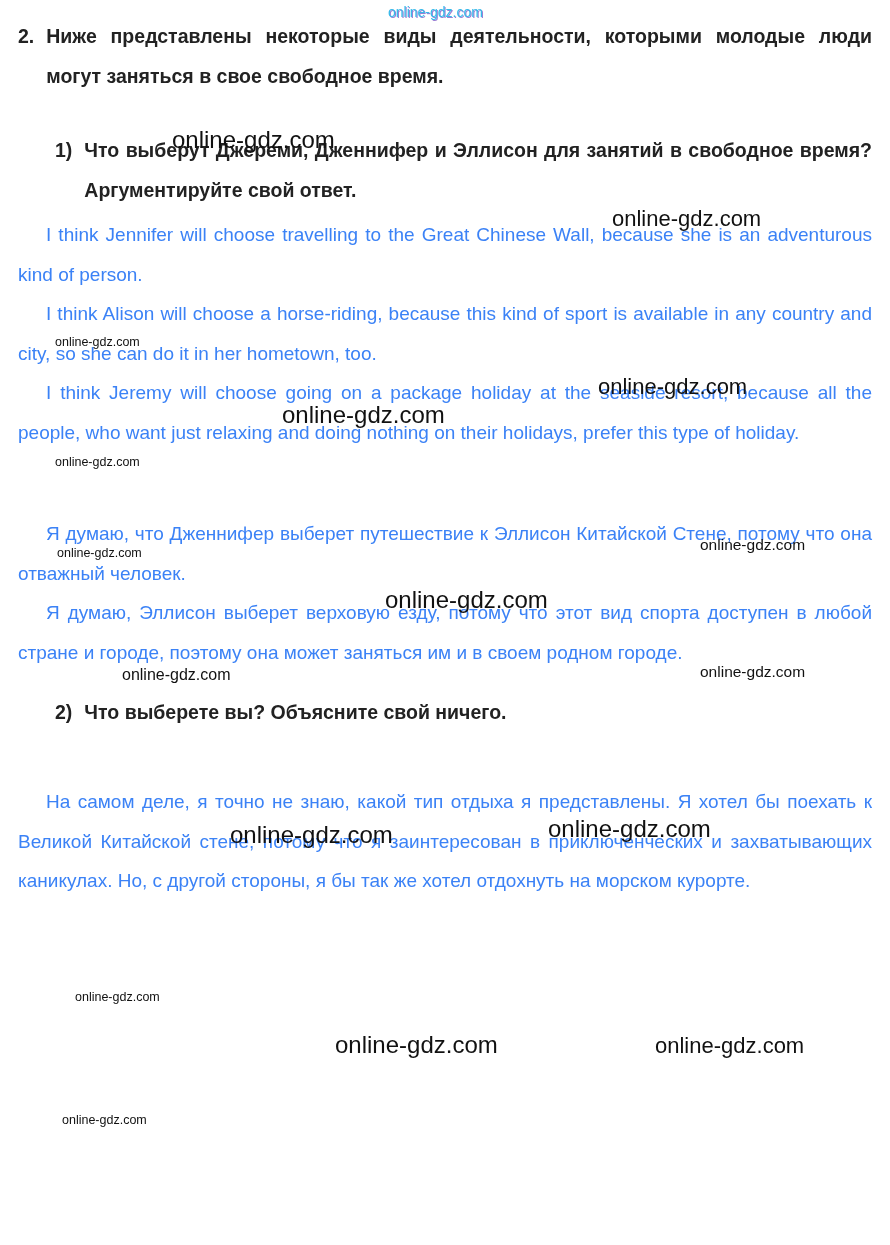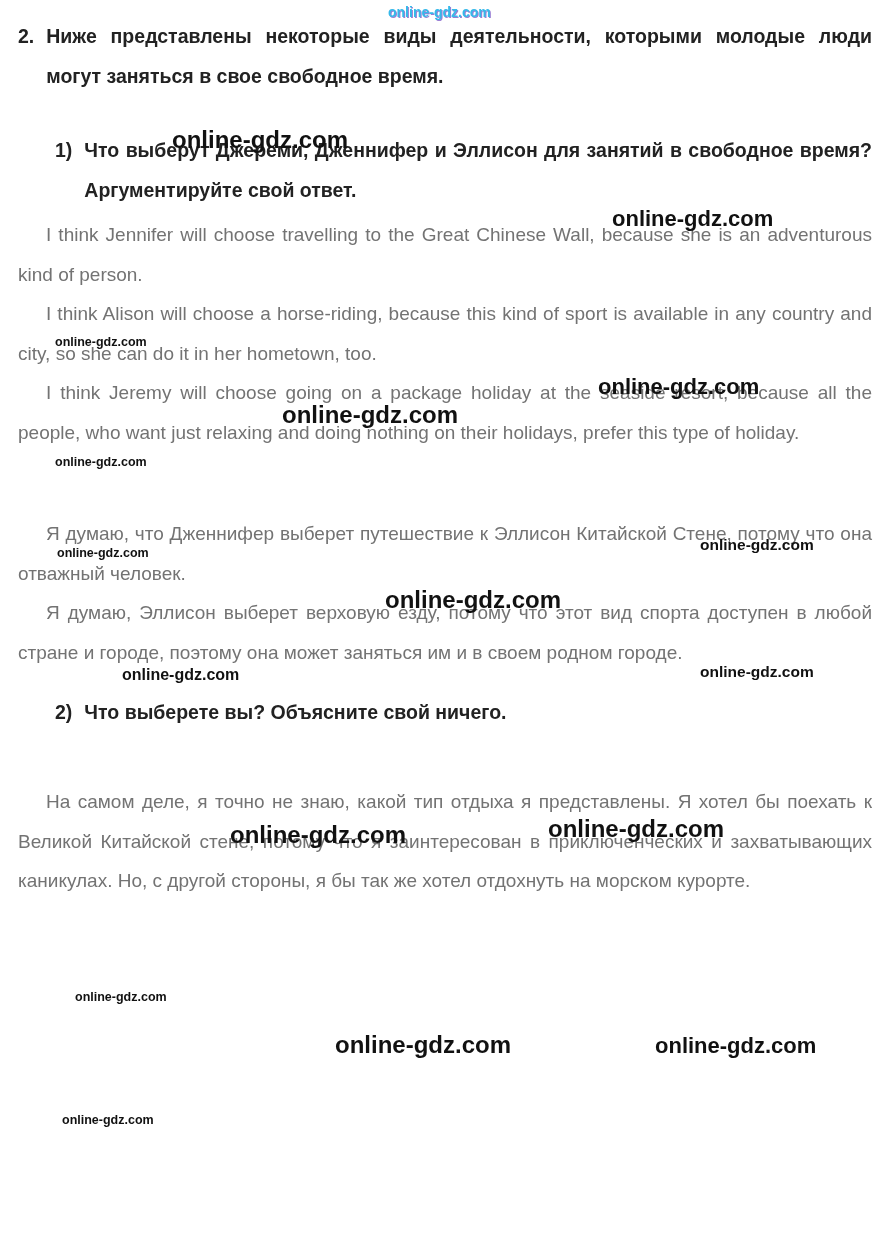--- a/index.html
+++ b/index.html
@@ -20,33 +20,33 @@
     display: flex;
   }
   .heading .num { flex: 0 0 auto; margin-right: 12px; }
   .heading .htext { flex: 1 1 auto; text-align: justify; }
 
   .task-heading { margin-bottom: 34px; }
   .sec-heading { padding-left: 37px; margin-top: 26px; margin-bottom: 5px; }
   .sec-heading-2 { padding-left: 37px; margin-top: 20px; margin-bottom: 5px; }
 
   p.body {
-    color: #737373;
+    color: #3b82f6;
     font-size: 19px;
     line-height: 39.5px;
     text-align: justify;
     text-indent: 28px;
   }
   p.gap-ru { margin-top: 62px; }
   p.gap-ru2 { margin-top: 50px; }
 
   
   .wm {
     position: absolute;
-    font-weight: bold;
+    font-weight: normal;
     color: #111111;
     white-space: nowrap;
     pointer-events: none;
   }
   .wm-top {
     left: 388px; top: 4px;
     font-size: 14px;
     color: #35b9ea;
     text-shadow: 1px 1px 0 #9a7fd4;
   }

